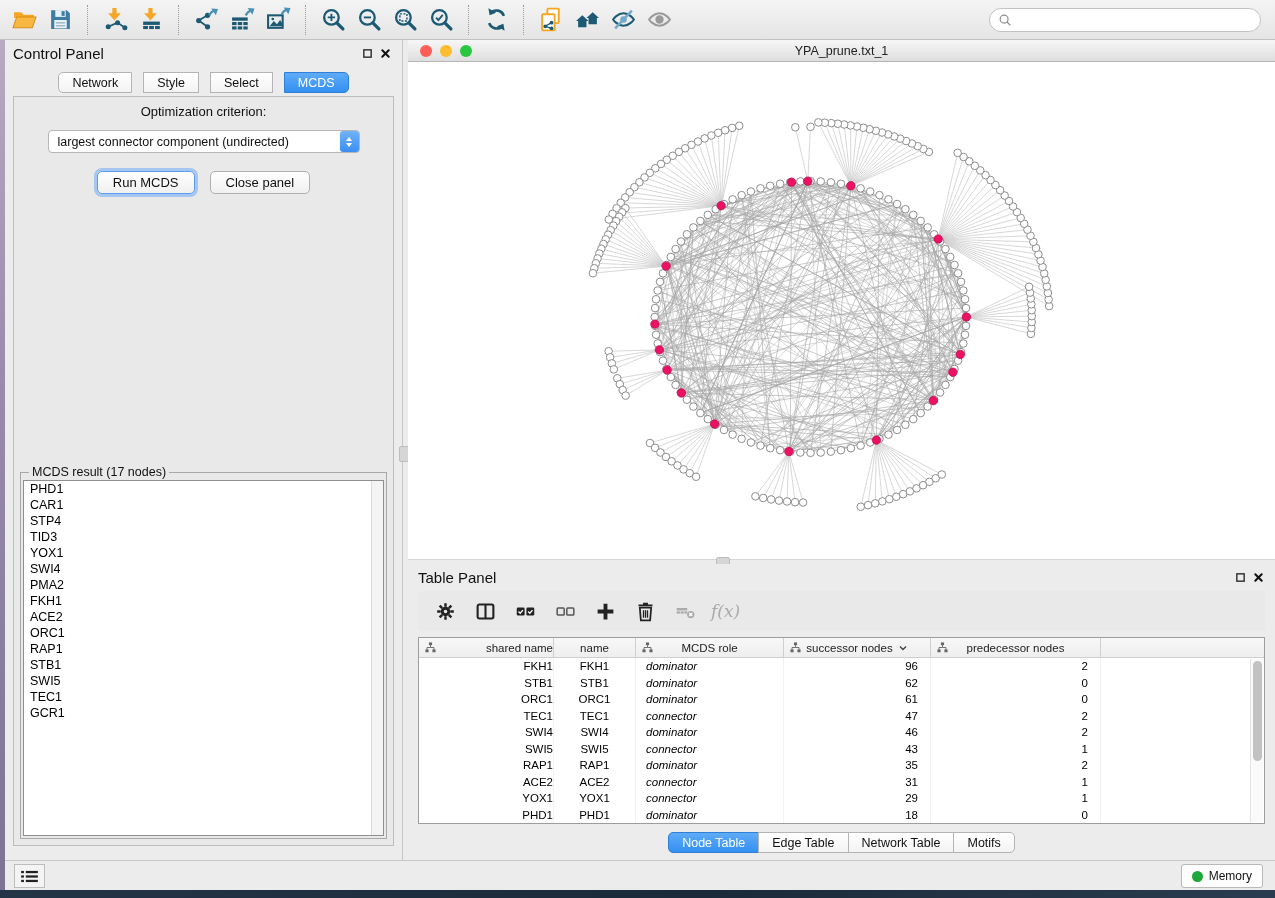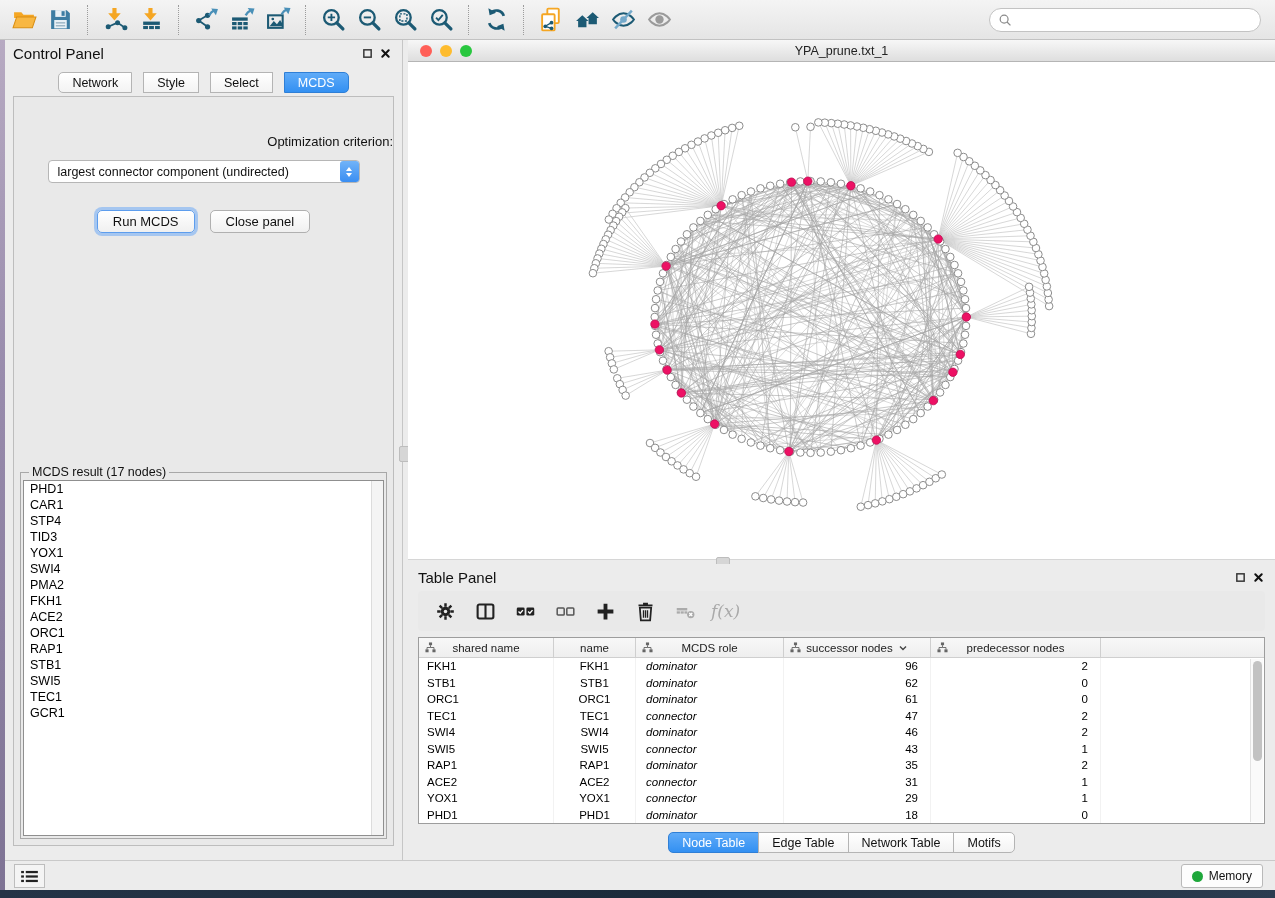--- a/index.html
+++ b/index.html
@@ -40,33 +40,33 @@
   .seg-row { display:flex; justify-content:center; }
   .seg { height:21px; padding:0 13px; font-size:12.5px; font-family:inherit;
     background:linear-gradient(#ffffff,#f3f3f3); border:1px solid #b4b4b4; margin-left:-1px;
     cursor:pointer; color:#111; }
   .seg:first-child { border-radius:5px 0 0 5px; margin-left:0; }
   .seg:last-child { border-radius:0 5px 5px 0; }
   .seg.sel { background:linear-gradient(#5fabf8,#3390f2); color:#fff; border-color:#2f7fd6; }
   .cp-tabs { position:absolute; left:0; right:0; top:32px;gap:12px; }
   .cp-pane { position:absolute; left:8px; right:8px; top:56px; bottom:14px;
     border:1px solid #bdbdbd; background:#e9e9e9; }
-  .opt-label { text-align:right; margin-top:37px; font-size:13px; color:#111; }
+  .opt-label { text-align:center; margin-top:7px; font-size:13px; color:#111; }
   .combo { width:312px; height:23px; margin:11px auto 0; background:#fff;
     border:1px solid #b6b6b6; border-radius:4px; display:flex; align-items:center;
     cursor:pointer; position:relative; }
   .combo-text { flex:1; font-size:12.5px; padding-left:9px; color:#111; white-space:nowrap; }
   .combo-step { width:19px; height:21px; margin-right:0px; border-radius:3px;
     background:linear-gradient(#71b3f8,#3a8ef2); display:flex; flex-direction:column;
     align-items:center; justify-content:center; gap:2px; }
   .tri-up { width:0; height:0; border-left:3.5px solid transparent; border-right:3.5px solid transparent;
     border-bottom:4.5px solid #fff; }
   .tri-dn { width:0; height:0; border-left:3.5px solid transparent; border-right:3.5px solid transparent;
     border-top:4.5px solid #fff; }
-  .btn-row { display:flex; justify-content:center; gap:15px; margin-top:27px; }
+  .btn-row { display:flex; justify-content:center; gap:15px; margin-top:18px; }
   .push-btn { height:23px; padding:0 15px; font-size:13px; font-family:inherit; color:#111;
     background:linear-gradient(#ffffff,#f0f0f0); border:1px solid #b0b0b0; border-radius:5px; cursor:pointer; }
   .push-btn.focus { border-color:#5d9ded; box-shadow:0 0 0 3px rgba(110,170,245,.55); }
   fieldset.resultbox { position:absolute; left:6px; right:6px; top:368px; bottom:6px;
     border:1px solid #a8a8a8; padding:1px 2px 2px 2px; background:#e9e9e9; }
   fieldset.resultbox legend { font-size:12.5px; color:#111; padding:0 3px; margin-left:6px; }
   .result-list { width:100%; height:100%; background:#fff; border:1px solid #8f8f8f;
     position:relative; overflow:hidden; }
   .result-item { font-size:12.5px; line-height:16px; padding-left:6px; color:#000; }
   .result-scroll { position:absolute; right:0; top:0; bottom:0; width:12px;
@@ -99,21 +99,21 @@
     background:#fff; border:1px solid #9d9d9d; }
   .thead { height:20px; display:flex; background:linear-gradient(#f8f8f8,#eeeeee);
     border-bottom:1px solid #cfcfcf; }
   .hc { position:relative; display:flex; align-items:center; justify-content:center;
     font-size:11.5px; color:#222; border-right:1px solid #cfcfcf; cursor:pointer; }
   .hc .tree { position:absolute; left:6px; width:11px; height:11px; }
   .hc .chev { width:10px; height:10px; margin-left:5px; }
   .trow { height:16.5px; display:flex; align-items:center; cursor:default; }
   .tc { font-size:11.5px; color:#000; height:100%; display:flex; align-items:center;
     border-right:1px solid rgba(0,0,0,0.05); }
-  .w0 { width:135px; } .w1 { width:82px; } .w2 { width:148px; } .w3 { width:147px; } .w4 { width:170px; }
+  .w0 { width:135px;justify-content:flex-end; } .w1 { width:82px; } .w2 { width:148px; } .w3 { width:147px; } .w4 { width:170px; }
   .tc.w0 { padding-left:8px; }
   .tc.w1 { justify-content:center; }
   .tc.w2 { padding-left:10px;font-style:italic; }
   .tc.w3, .tc.w4 { justify-content:flex-end; padding-right:12px; }
   .vscroll { position:absolute; right:1px; top:21px; bottom:1px; width:13px;
     background:#fafafa; border-left:1px solid #e3e3e3; }
   .vscroll .thumb { position:absolute; top:2px; left:2px; width:9px; height:100px;
     border-radius:5px; background:#c2c2c2; }
   .tp-tabs { position:absolute; left:0; right:0; bottom:7px; }
   

